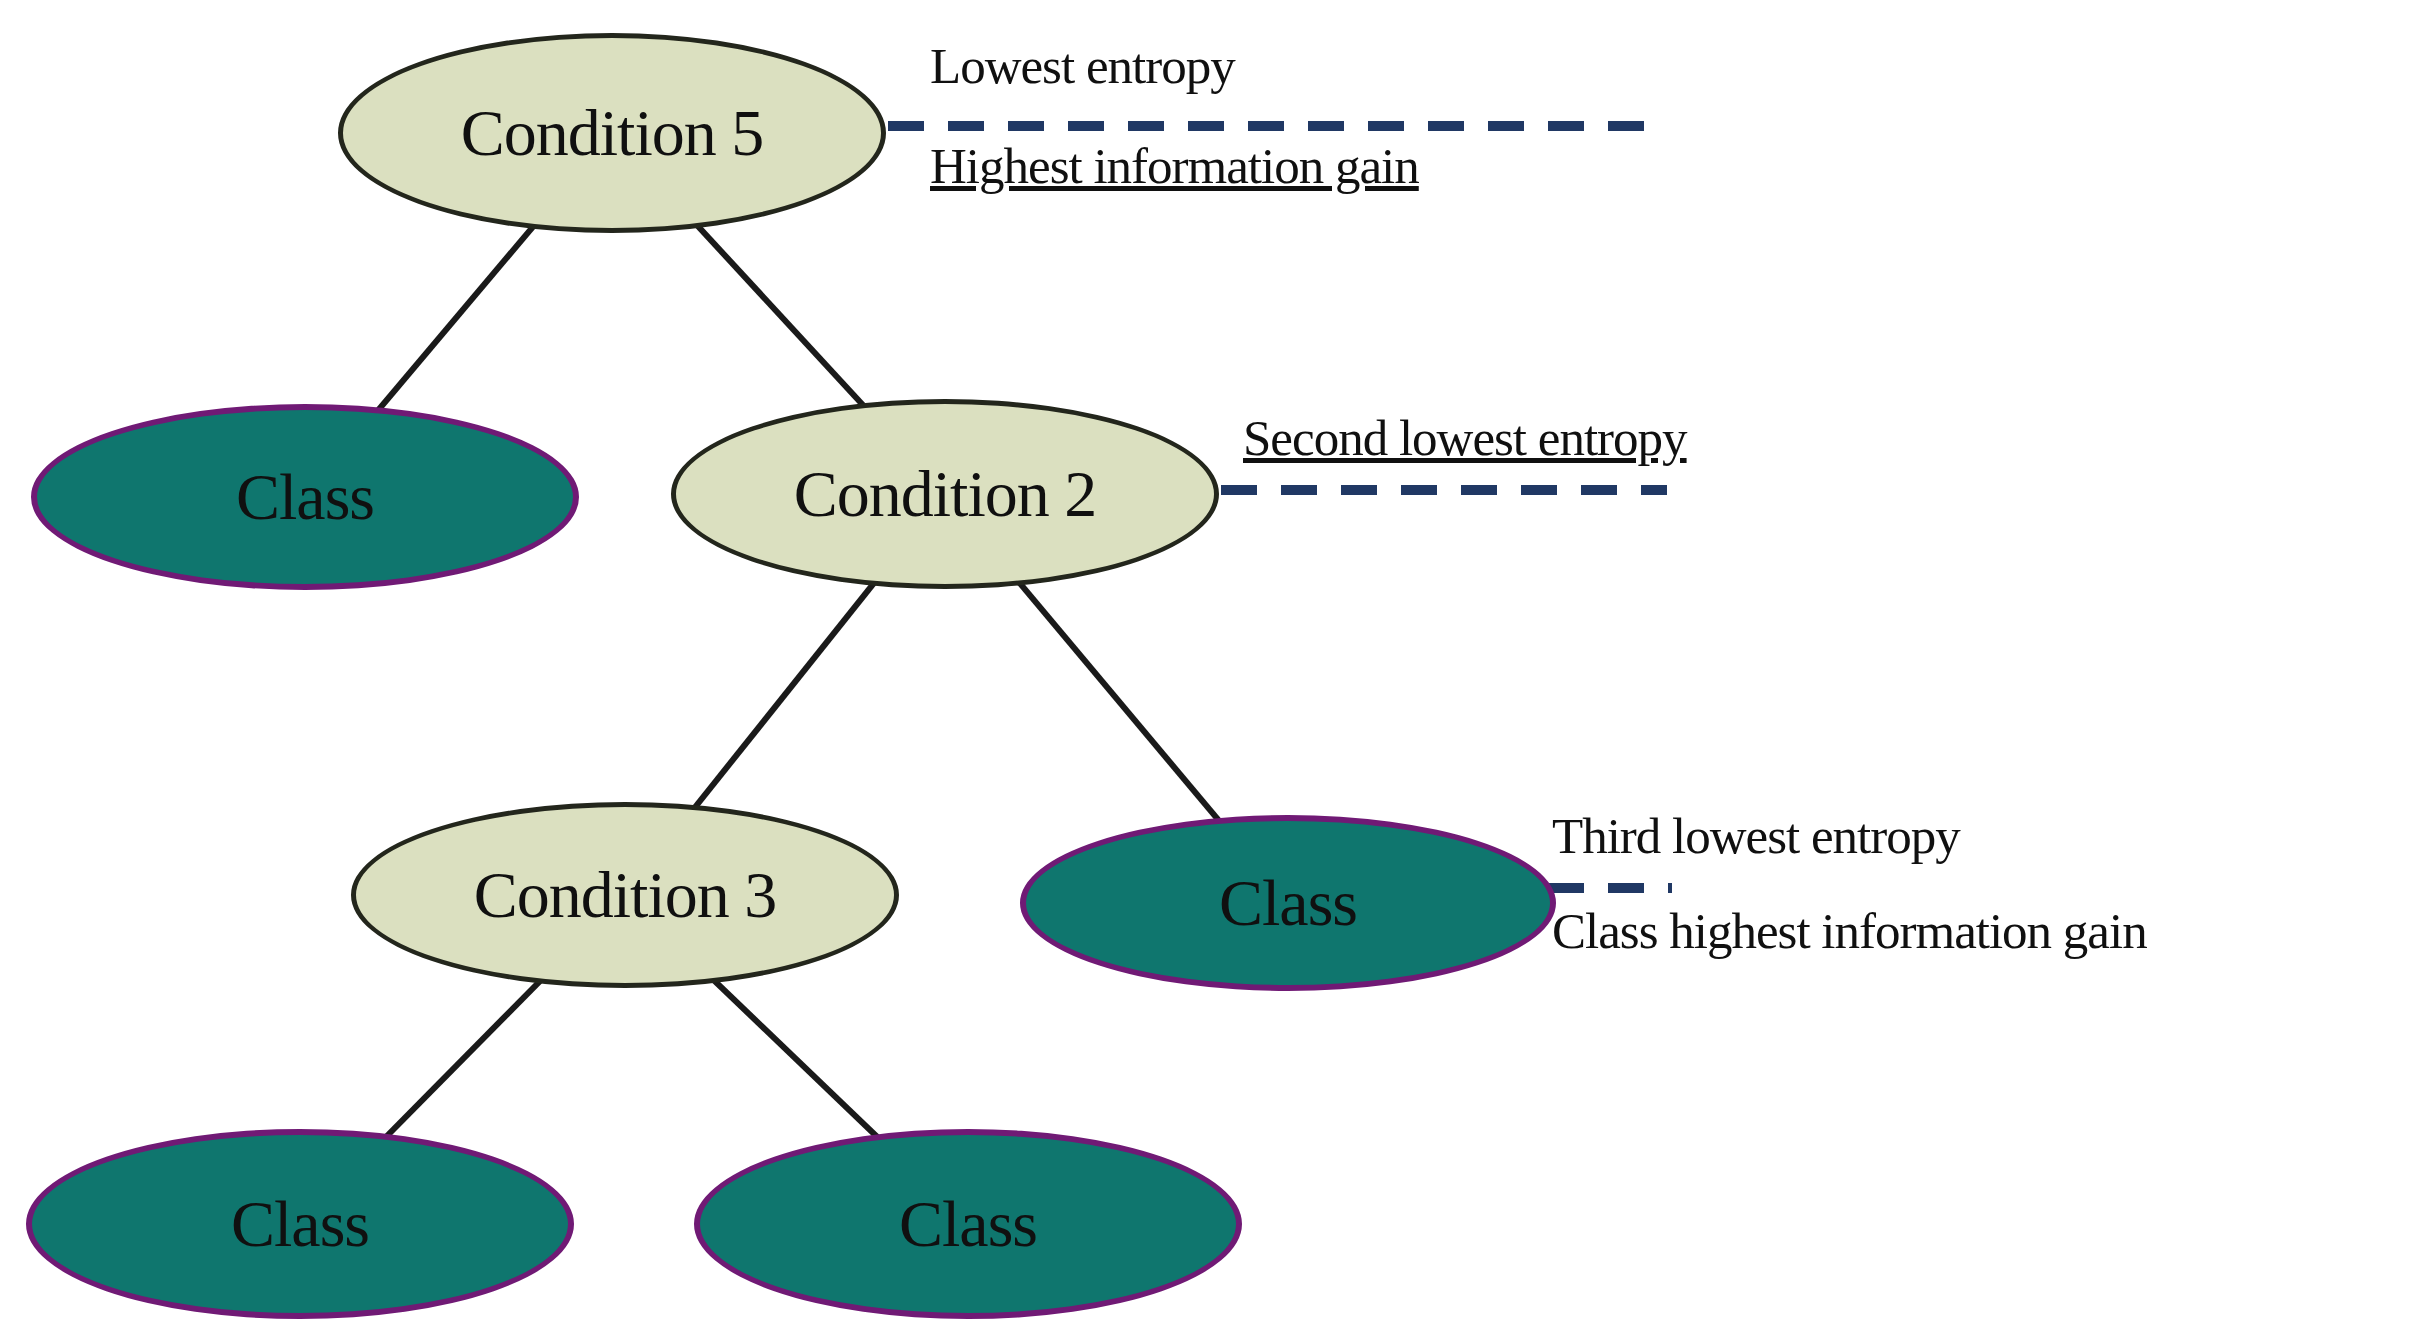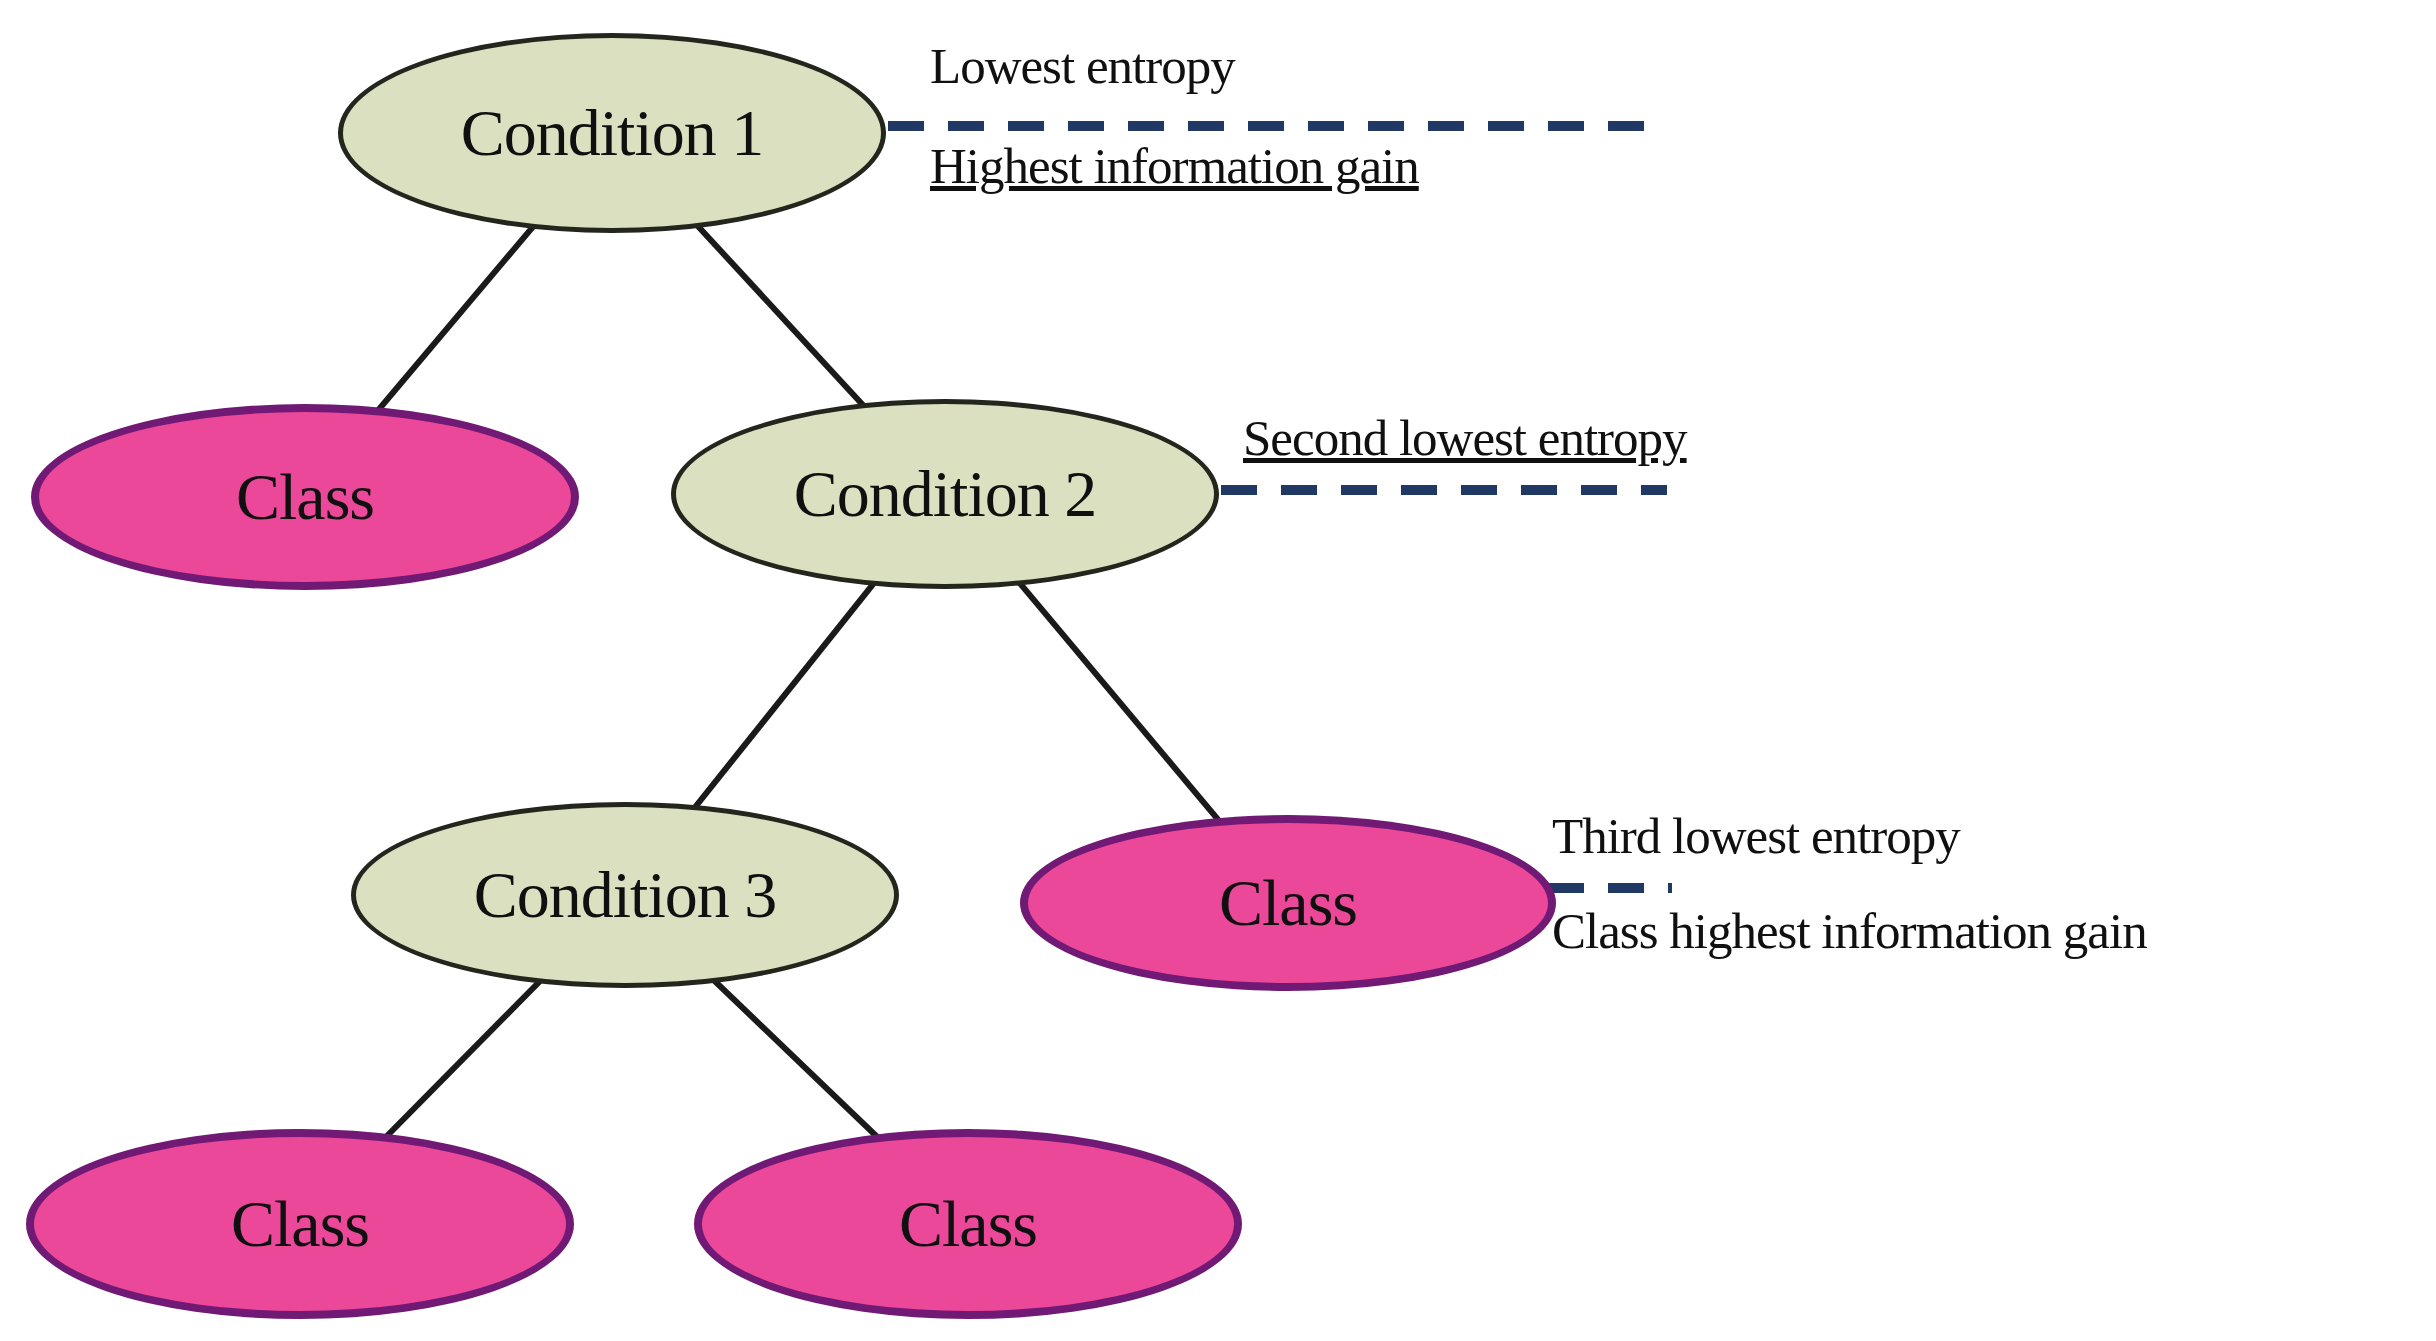--- a/index.html
+++ b/index.html
@@ -14,22 +14,22 @@
     color: #101010;
   }
   .edges { position: absolute; left: 0; top: 0; z-index: 1; }
   .node {
     position: absolute;
     z-index: 2;
     border-radius: 50%;
     display: flex;
     align-items: center;
     justify-content: center;
-    background: #ec4899;
-    border: 8px solid #701a75;
+    background: #0f766e;
+    border: 6px solid #701a75;
   }
   .node.condition {
     background: #dbe0c0;
     border-width: 5px;
     border-color: #23261c;
   }
   .node-label {
     font-size: 66px;
     letter-spacing: -1px;
     white-space: nowrap;
@@ -57,21 +57,21 @@
     <line x1="945" y1="494" x2="1288" y2="903" stroke="#1a1a1a" stroke-width="6"></line>
     <line x1="625" y1="895" x2="300" y2="1224" stroke="#1a1a1a" stroke-width="6"></line>
     <line x1="625" y1="895" x2="968" y2="1224" stroke="#1a1a1a" stroke-width="6"></line>
 
     <line x1="888" y1="126" x2="1660" y2="126" stroke="#203864" stroke-width="10" stroke-dasharray="36 24"></line>
     <line x1="1221" y1="490" x2="1667" y2="490" stroke="#203864" stroke-width="10" stroke-dasharray="36 24"></line>
     <line x1="1548" y1="888" x2="1672" y2="888" stroke="#203864" stroke-width="10" stroke-dasharray="36 24"></line>
   </svg>
 
   <div class="node condition" style="left:338px; top:33px; width:548px; height:200px;">
-    <span class="node-label">Condition 1</span>
+    <span class="node-label">Condition 5</span>
   </div>
 
   <div class="node" style="left:31px; top:404px; width:548px; height:186px;">
     <span class="node-label">Class</span>
   </div>
 
   <div class="node condition" style="left:671px; top:399px; width:548px; height:190px;">
     <span class="node-label">Condition 2</span>
   </div>
 

